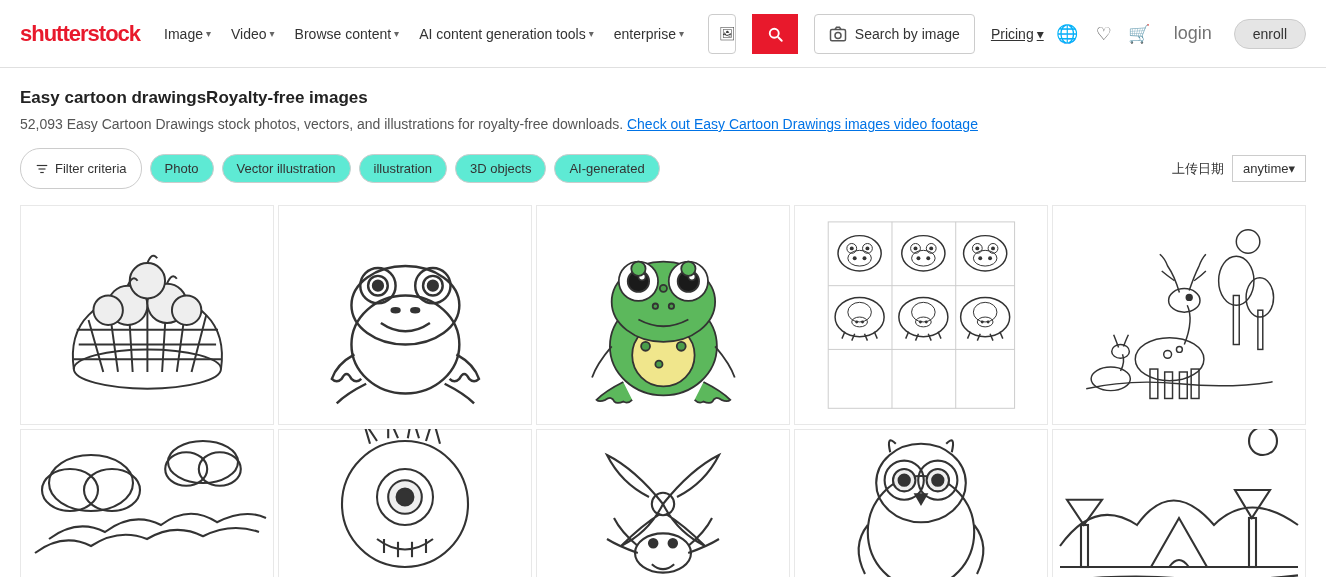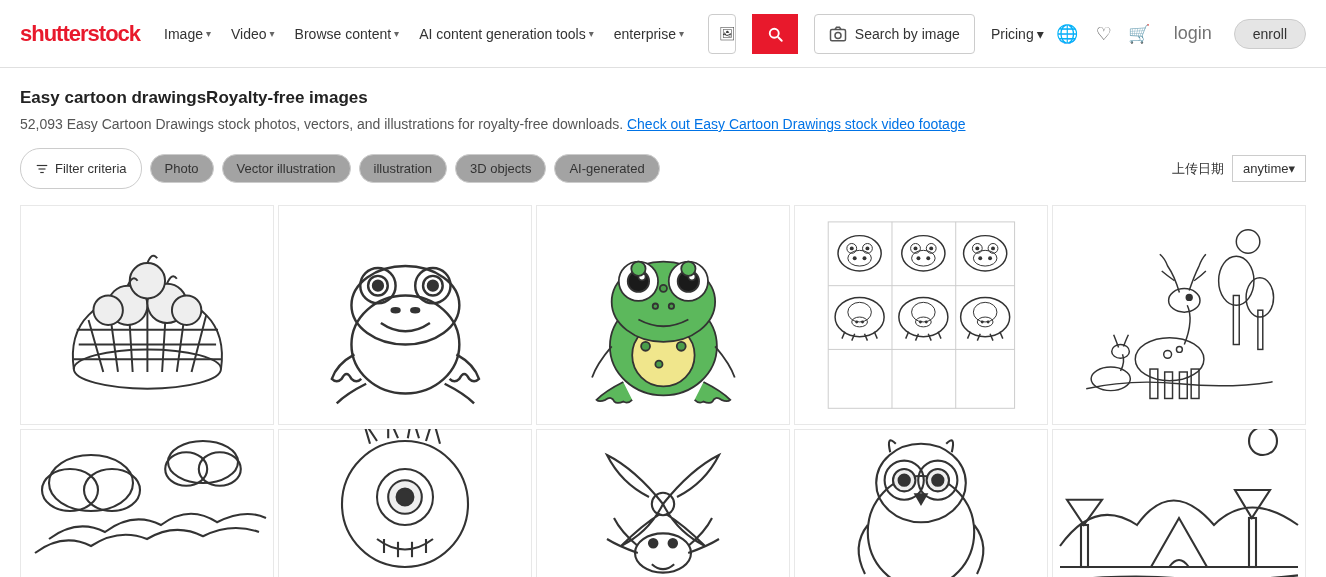--- a/index.html
+++ b/index.html
@@ -101,20 +101,21 @@
       margin-left: auto;
       flex-shrink: 0;
     }
     .pricing-link {
       display: flex;
       align-items: center;
       gap: 3px;
       font-size: 14px;
       color: #333;
       cursor: pointer;
+      text-decoration: underline;
     }
     .header-icon {
       width: 24px;
       height: 24px;
       display: flex;
       align-items: center;
       justify-content: center;
       cursor: pointer;
       color: #555;
       font-size: 18px;
@@ -178,21 +179,21 @@
       cursor: pointer;
       background: #fff;
       color: #333;
     }
     .filter-tag {
       border: 1px solid #ccc;
       border-radius: 20px;
       padding: 6px 14px;
       font-size: 13px;
       cursor: pointer;
-      background: #a3a3a3;
+      background: #5eead4;
       color: #333;
     }
 
     .filter-right {
       display: flex;
       align-items: center;
       gap: 8px;
       font-size: 13px;
       color: #333;
     }
@@ -311,21 +312,21 @@
     <div class="login-btn">login</div>
     <button class="enroll-btn">enroll</button>
   </div>
 </header>
 
 <main class="page-content">
 
   <h1 class="page-title">Easy cartoon drawingsRoyalty-free images</h1>
   <p class="page-subtitle">
     <span>52,093 Easy Cartoon Drawings stock photos, vectors, and illustrations for royalty-free downloads.</span>
-    <a href="#">Check out Easy Cartoon Drawings stock video footage</a>
+    <a href="#">Check out Easy Cartoon Drawings images video footage</a>
   </p>
 
   <div class="filter-bar">
     <div class="filter-left">
       <button class="filter-criteria-btn">
         <svg width="14" height="14" viewBox="0 0 24 24" fill="none">
           <line x1="3" y1="6" x2="21" y2="6" stroke="#333" stroke-width="2"></line>
           <line x1="6" y1="12" x2="18" y2="12" stroke="#333" stroke-width="2"></line>
           <line x1="9" y1="18" x2="15" y2="18" stroke="#333" stroke-width="2"></line>
         </svg>

